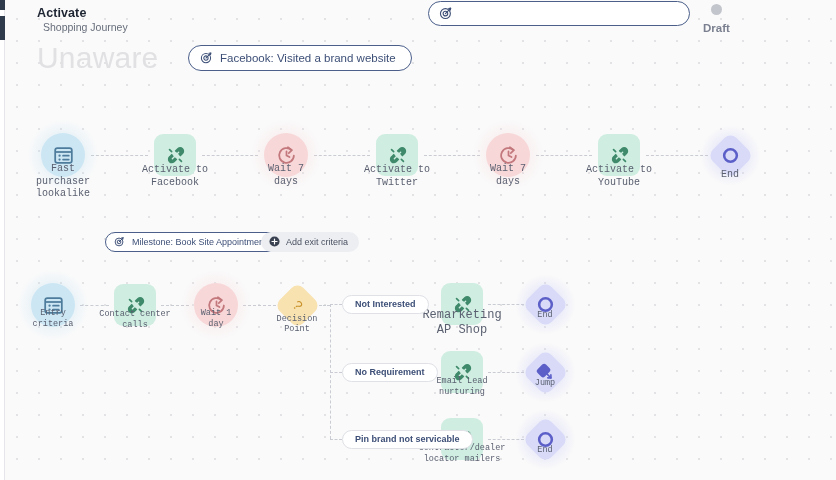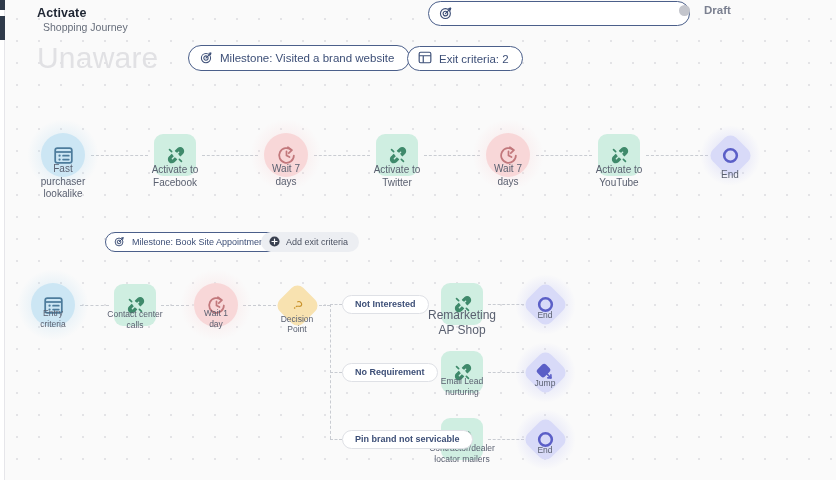--- a/index.html
+++ b/index.html
@@ -44,23 +44,23 @@
     position: absolute; left: 428px; top: 1px;
     height: 25px; padding: 0 14px 0 10px;
     display: flex; align-items: center; gap: 7px;
     background: #ffffff;
     border: 1.3px solid #4b5f8a;
     border-radius: 14px;
     font-size: 11.5px; color: #3d4f77;
     min-width: 262px;
   }
   .draft {
-    position: absolute; left: 679px; top: 4px;
-    display: flex; align-items: center; gap: 14px;
-    font-size: 11.5px; color: #7b8090; font-weight: 600;
+    position: absolute; left: 703px; top: 4px;
+    display: flex; align-items: center; gap: 7px;
+    font-size: 11.5px; color: #7b8090; font-weight: 600; flex-direction: column;
   }
   .draft-dot {
     width: 11px; height: 11px; border-radius: 50%;
     background: #c3c5cc;
   }
 
   
   .stage-title {
     position: absolute;
     font-size: 30px; color: #e1e1e4; font-weight: 400;
@@ -108,20 +108,21 @@
   .shape.diamond { border-radius: 8px; transform: rotate(45deg); }
   .glow { position: absolute; border-radius: 50%; }
 
   .node .label {
     position: absolute; left: 50%;
     transform: translateX(-50%);
     text-align: center;
     color: #5a6070;
     white-space: pre-line;
     line-height: 1.25;
+    font-family: Liberation Mono, monospace;
   }
 
   
   .th-blue   { background: #cce6f4; }
   .th-green  { background: #cfeee1; }
   .th-pink   { background: #f8d7d8; }
   .th-indigo { background: #d8daf8; }
   .th-amber  { background: #f8e2b0; }
 
   .glow-blue   { background: radial-gradient(rgba(180,218,240,.55), rgba(180,218,240,0) 70%); }
@@ -183,32 +184,23 @@
 
   <div class="ms-pill m1">
     <span>
       <svg width="13" height="13" viewBox="0 0 24 24" fill="none" stroke="#3d4f77" stroke-width="1.9">
         <circle cx="11" cy="13" r="8.5"></circle>
           <circle cx="11" cy="13" r="4"></circle>
         <path d="M11 13 L20 4" stroke-linecap="round"></path>
         <path d="M16.5 4.2 L20 3.6 L19.4 7" stroke-linecap="round" stroke-linejoin="round"></path>
       </svg>
     </span>
-    <span>Milestone: Visited a brand website</span>
-  </div>
-
-  <div class="exit-pill">
-    <span>
-      <svg width="14" height="13" viewBox="0 0 24 22" fill="none" stroke="#3d4f77" stroke-width="2">
-        <rect x="2" y="2" width="20" height="18" rx="2.5"></rect>
-        <path d="M2 8 H22 M9 8 V20"></path>
-      </svg>
-    </span>
-    <span>Exit criteria: 2</span>
-  </div>
+    <span>Facebook: Visited a brand website</span>
+  </div>
+
 
 
   <div class="ms-pill m2">
     <span>
       <svg width="11" height="11" viewBox="0 0 24 24" fill="none" stroke="#3d4f77" stroke-width="2.1">
         <circle cx="11" cy="13" r="8.5"></circle>
           <circle cx="11" cy="13" r="4"></circle>
         <path d="M11 13 L20 4" stroke-linecap="round"></path>
         <path d="M16.5 4.2 L20 3.6 L19.4 7" stroke-linecap="round" stroke-linejoin="round"></path>
       </svg>

